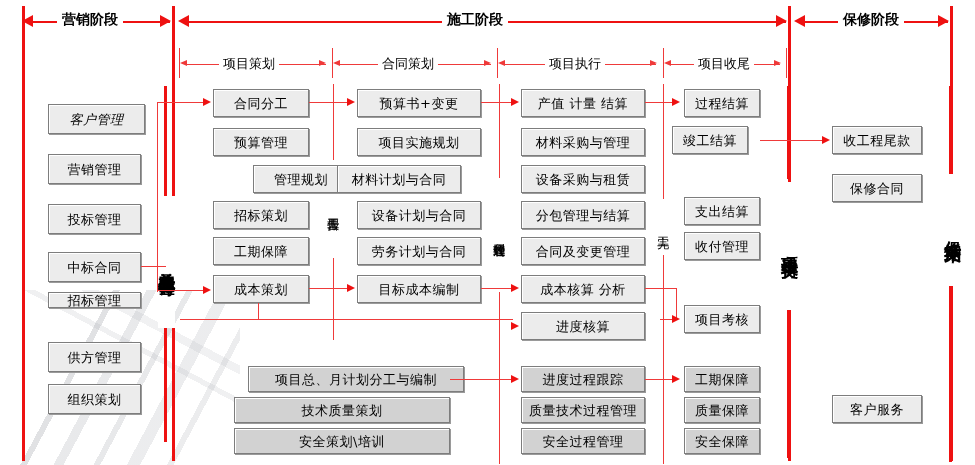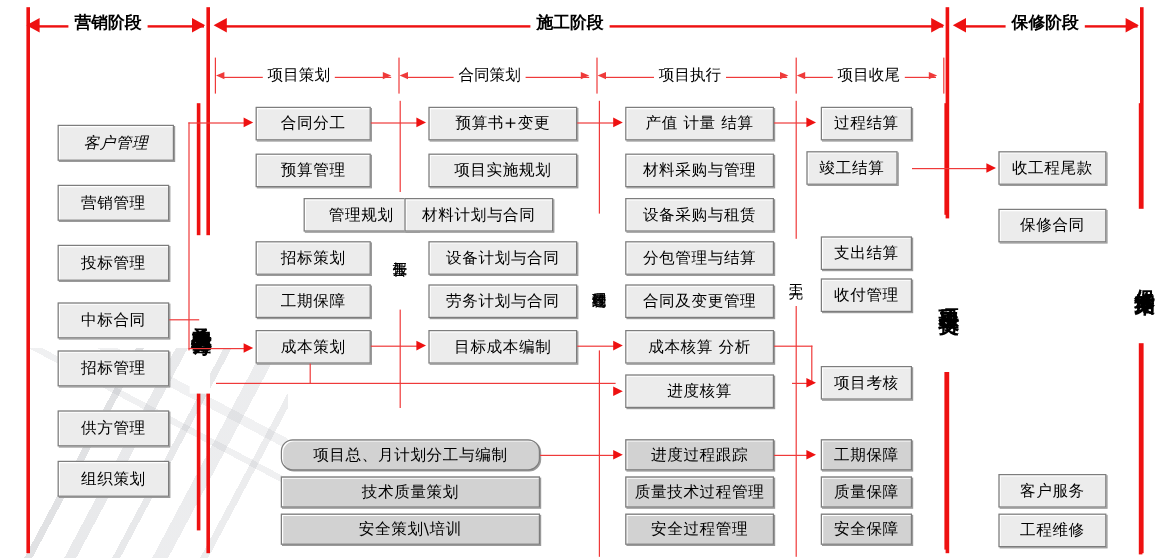--- a/index.html
+++ b/index.html
@@ -162,21 +162,21 @@
   <div class="vlabel big" style="left:781px;top:182px;height:128px;">项目竣工交付</div>
 
   <div class="vline" style="left:949px;top:86px;height:89px;"></div>
   <div class="vline" style="left:949px;top:284px;height:178px;"></div>
   <div class="vlabel big" style="left:944px;top:174px;height:112px;">保修期结束</div>
 
   <div class="box" style="left:48px;top:104px;width:97px;height:30px;font-style:italic;">客户管理</div>
   <div class="box" style="left:48px;top:154px;width:93px;height:30px;">营销管理</div>
   <div class="box" style="left:48px;top:204px;width:93px;height:30px;">投标管理</div>
   <div class="box" style="left:48px;top:252px;width:93px;height:30px;">中标合同</div>
-  <div class="box" style="left:48px;top:292px;width:93px;height:30px;">招标管理</div>
+  <div class="box" style="left:48px;top:292px;width:93px;height:16px;">招标管理</div>
   <div class="box" style="left:48px;top:342px;width:93px;height:30px;">供方管理</div>
   <div class="box" style="left:48px;top:384px;width:93px;height:30px;">组织策划</div>
 
   <div class="box" style="left:213px;top:89px;width:96px;height:28px;">合同分工</div>
   <div class="box" style="left:213px;top:128px;width:96px;height:28px;">预算管理</div>
   <div class="box" style="left:213px;top:165px;width:96px;height:28px;margin-left:40px;">管理规划</div>
   <div class="box" style="left:213px;top:201px;width:96px;height:28px;">招标策划</div>
   <div class="box" style="left:213px;top:237px;width:96px;height:28px;">工期保障</div>
   <div class="box" style="left:213px;top:275px;width:96px;height:28px;">成本策划</div>
 
@@ -197,23 +197,22 @@
 
   <div class="box" style="left:684px;top:89px;width:76px;height:28px;">过程结算</div>
   <div class="box" style="left:672px;top:126px;width:76px;height:28px;">竣工结算</div>
   <div class="box" style="left:684px;top:197px;width:76px;height:28px;">支出结算</div>
   <div class="box" style="left:684px;top:232px;width:76px;height:28px;">收付管理</div>
   <div class="box" style="left:684px;top:305px;width:76px;height:28px;">项目考核</div>
 
   <div class="box" style="left:832px;top:126px;width:90px;height:28px;">收工程尾款</div>
   <div class="box" style="left:832px;top:174px;width:90px;height:28px;">保修合同</div>
   <div class="box" style="left:832px;top:395px;width:90px;height:28px;">客户服务</div>
-  <div class="box" style="left:832px;top:428px;width:90px;height:28px;">工程维修</div>
-
-  <div class="box dark" style="left:234px;top:366px;width:216px;height:26px;border-radius:10px;">项目总、月计划分工与编制</div>
+
+  <div class="box dark" style="left:248px;top:366px;width:216px;height:26px;">项目总、月计划分工与编制</div>
   <div class="box dark" style="left:234px;top:397px;width:216px;height:26px;">技术质量策划</div>
   <div class="box dark" style="left:234px;top:428px;width:216px;height:26px;">安全策划\培训</div>
 
   <div class="box dark" style="left:521px;top:366px;width:124px;height:26px;">进度过程跟踪</div>
   <div class="box dark" style="left:521px;top:397px;width:124px;height:26px;">质量技术过程管理</div>
   <div class="box dark" style="left:521px;top:428px;width:124px;height:26px;">安全过程管理</div>
 
   <div class="box dark" style="left:684px;top:366px;width:76px;height:26px;">工期保障</div>
   <div class="box dark" style="left:684px;top:397px;width:76px;height:26px;">质量保障</div>
   <div class="box dark" style="left:684px;top:428px;width:76px;height:26px;">安全保障</div>

